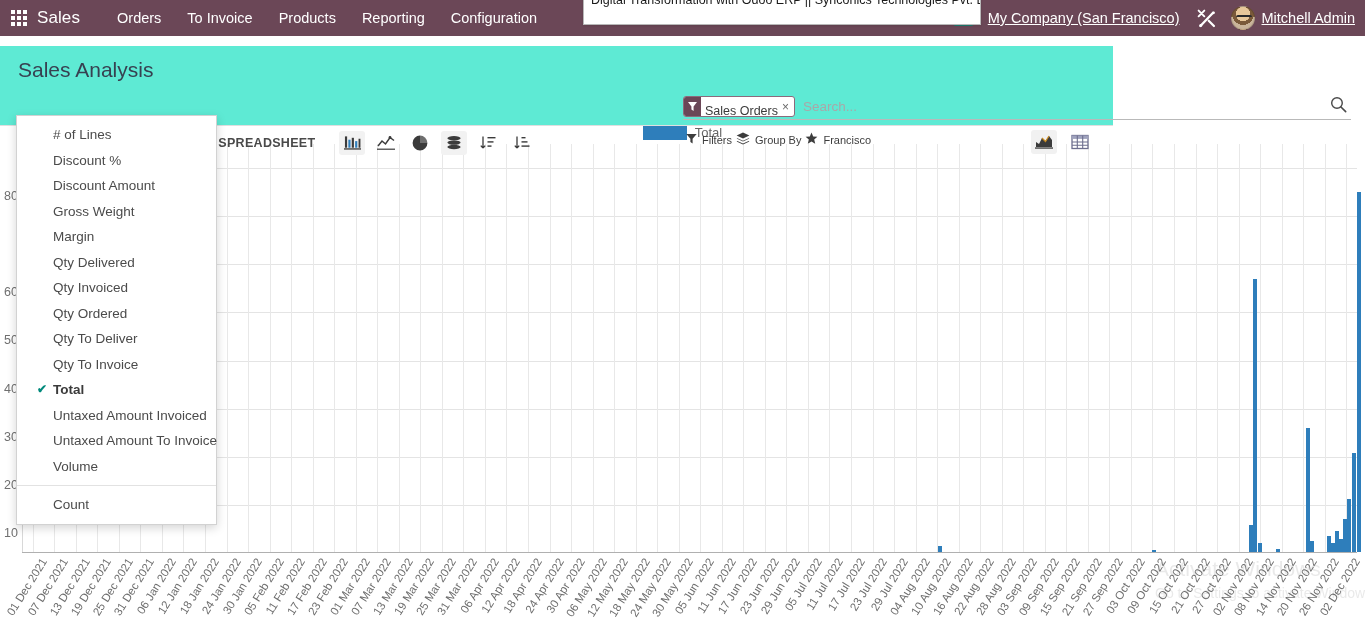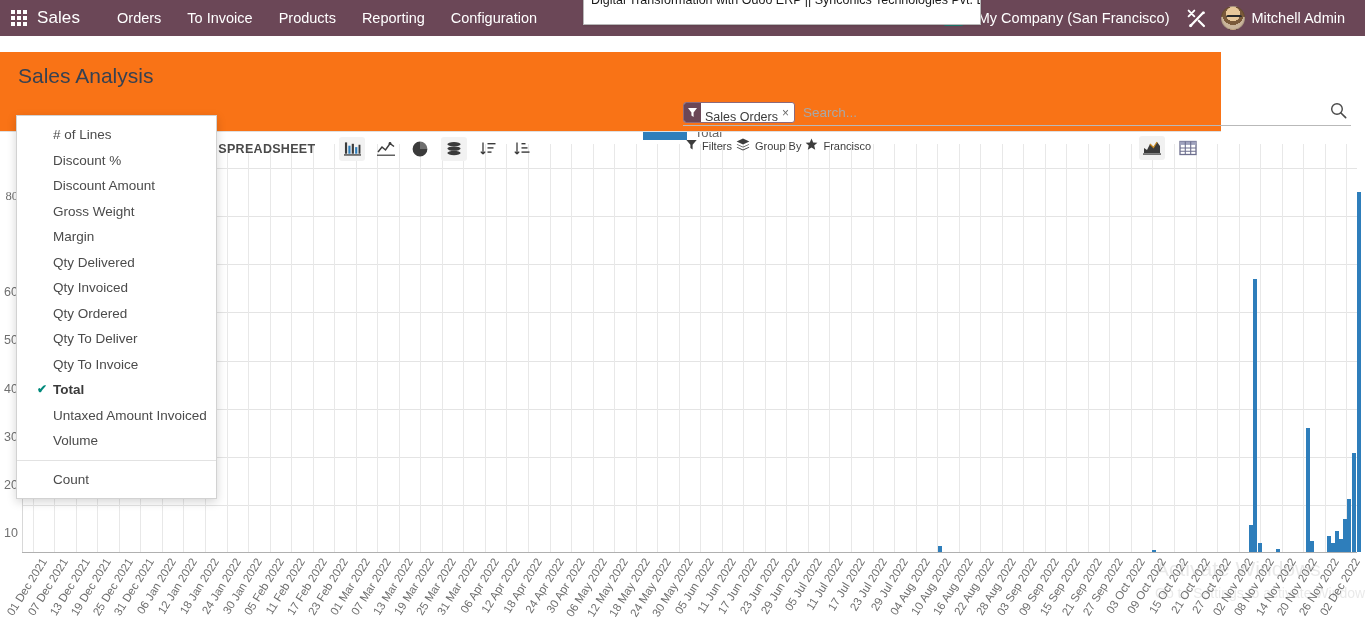--- a/index.html
+++ b/index.html
@@ -34,21 +34,21 @@
   #brand {
     font-size: 17px; letter-spacing: .1px;
     margin-right: 24px; cursor: pointer; color: #fff;
   }
   .nav-item {
     font-size: 14.5px; padding: 0 13px;
     line-height: 36px; cursor: pointer; color: #ffffff; white-space: nowrap;
   }
   #nav-right {
     margin-left: auto; display: flex; align-items: center;
-    padding-right: 16px; gap: 0px;
+    padding-right: 6px; gap: 0px; text-decoration: underline;
   }
   #msg-badge-wrap {
     position: relative; display: flex; align-items: center;
     margin-right: 14px; cursor: pointer;
   }
   #msg-badge {
     background: #1f7d72; color: #ffffff;
     font-size: 11px; font-weight: bold;
     border-radius: 3px; padding: 1px 4px; line-height: 13px;
   }
@@ -81,23 +81,23 @@
     font-size: 12.5px;
     color: #222;
     line-height: 16px;
     box-shadow: 0 1px 2px rgba(0,0,0,.12);
   }
   #link-tooltip .t-title { color: #1a1a1a; white-space: nowrap; }
   #link-tooltip .t-url { color: #222; white-space: nowrap; }
 
   
   #control-panel {
-    position: absolute; top: 52px; left: 0;
-    width: 1221px; height: 80px;
-    background: #f97316;
+    position: absolute; top: 46px; left: 0;
+    width: 1113px; height: 80px;
+    background: #5eead4;
     border-bottom: 1px solid #dfdfdf;
     z-index: 20;
   }
   #breadcrumb {
     position: absolute; left: 18px; top: 12px;
     font-size: 21px; color: #374151; font-weight: normal;
   }
   
   #searchview {
     position: absolute; left: 683px; top: 48px;
@@ -444,20 +444,21 @@
       <div class="mitem"><span>Discount Amount</span></div>
       <div class="mitem"><span>Gross Weight</span></div>
       <div class="mitem"><span>Margin</span></div>
       <div class="mitem"><span>Qty Delivered</span></div>
       <div class="mitem"><span>Qty Invoiced</span></div>
       <div class="mitem"><span>Qty Ordered</span></div>
       <div class="mitem"><span>Qty To Deliver</span></div>
       <div class="mitem"><span>Qty To Invoice</span></div>
       <div class="mitem selected"><span class="chk" style="color: rgb(0, 137, 123);">✔</span><span>Total</span></div>
       <div class="mitem"><span>Untaxed Amount Invoiced</span></div>
+      <div class="mitem"><span>Untaxed Amount To Invoice</span></div>
       <div class="mitem"><span>Volume</span></div>
     </div>
   <div class="msep"></div>
   <div class="mitem">Count</div>
 </div>
 
 <div id="graph">
   <div id="legend">
     <div id="legend-swatch"></div>
     <div id="legend-label">Total</div>
@@ -561,21 +562,21 @@
       <div id="axis-bottom"></div>
     </div>
     <div id="yticks-layer">
         <div class="ytick" style="top: 388.882px; right: 1339px;">10</div>
         <div class="ytick" style="top: 340.765px; right: 1339px;">20</div>
         <div class="ytick" style="top: 292.647px; right: 1339px;">30</div>
         <div class="ytick" style="top: 244.529px; right: 1339px;">40</div>
         <div class="ytick" style="top: 196.412px; right: 1339px;">50</div>
         <div class="ytick" style="top: 148.294px; right: 1339px;">60</div>
         <div class="ytick" style="top: 100.176px; right: 1414px;">70</div>
-        <div class="ytick" style="top: 52.0588px; right: 1339px; font-family: Liberation Serif, serif;">80</div>
+        <div class="ytick" style="top: 52.0588px; right: 1339px;">80</div>
       </div>
   </div>
 
   <div id="xaxis-ticks">
       <div class="xtick" style="left: 17px;">01 Dec 2021</div>
       <div class="xtick" style="left: 38px;">07 Dec 2021</div>
       <div class="xtick" style="left: 60px;">13 Dec 2021</div>
       <div class="xtick" style="left: 81px;">19 Dec 2021</div>
       <div class="xtick" style="left: 103px;">25 Dec 2021</div>
       <div class="xtick" style="left: 124px;">31 Dec 2021</div>

